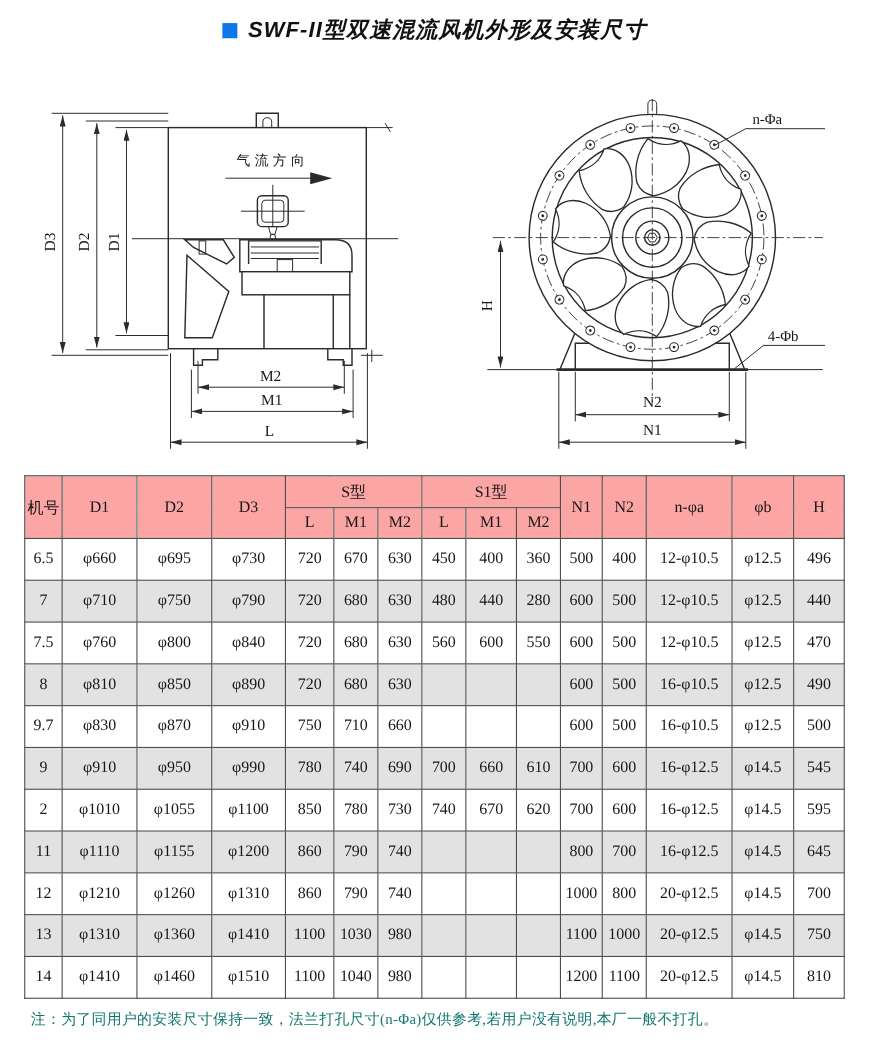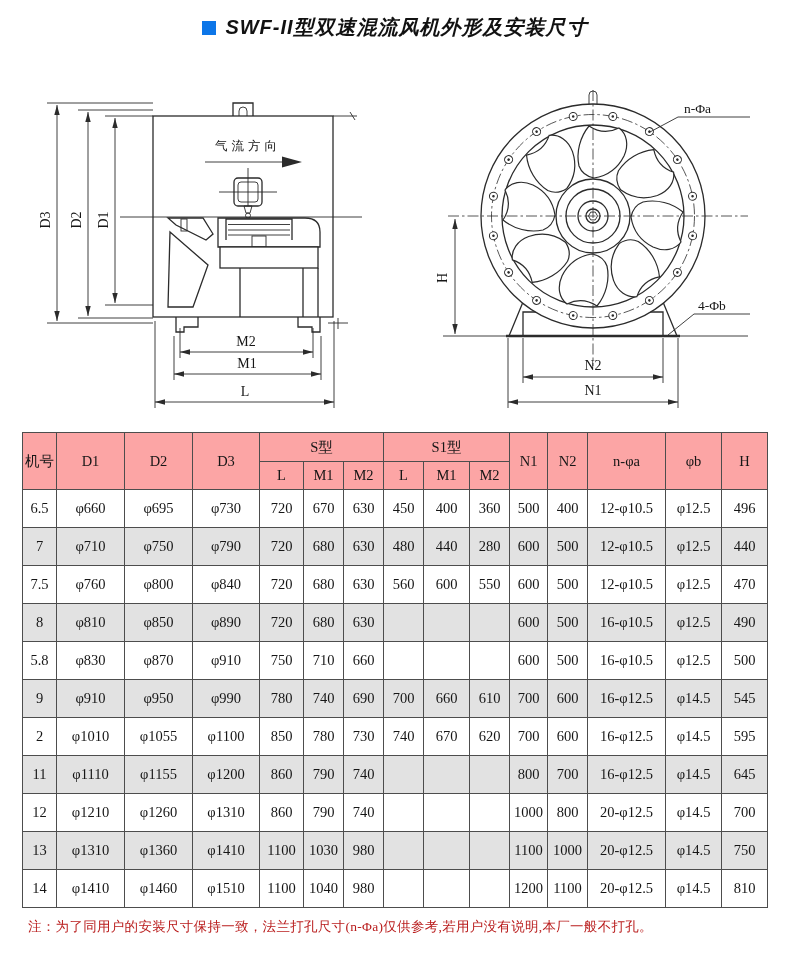--- a/index.html
+++ b/index.html
@@ -26,21 +26,21 @@
   .spec-table th,.spec-table td{border:1px solid #4d4d4d;text-align:center;vertical-align:middle;
       font-family:"Liberation Serif","DejaVu Serif",serif;color:#161616;padding:0;overflow:hidden;}
   .spec-table th{font-size:14.5px;font-weight:400;background:#fca5a5;text-align:center;}
   .spec-table thead tr.h1 th{height:28px;}
   .spec-table thead tr.h2 th{height:27px;}
   .spec-table td{height:37px;font-size:14.5px;background:#ffffff;}
   .spec-table tr.alt td{background:#e2e2e2;}
 
   
   .note{position:absolute;top:918px;left:28px;width:740px;font-family:"Liberation Serif","DejaVu Serif",serif;
-        font-size:13.5px;letter-spacing:0.3px;color:#b91c1c;}
+        font-size:13.5px;letter-spacing:0.3px;color:#0f766e;}
 </style>
 </head>
 <body>
 
 <div class="title-row">
   <svg class="title-bullet" viewBox="0 0 14 14">
     <rect x="0" y="0" width="14" height="14" fill="#0d76e8"></rect>
   </svg>
   <span class="title-text">SWF-II型双速混流风机外形及安装尺寸</span>
 </div>
@@ -294,21 +294,21 @@
         <td></td>
         <td></td>
         <td></td>
         <td>600</td>
         <td>500</td>
         <td>16-φ10.5</td>
         <td>φ12.5</td>
         <td>490</td>
       </tr>
       <tr>
-        <td>5.8</td>
+        <td>9.7</td>
         <td>φ830</td>
         <td>φ870</td>
         <td>φ910</td>
         <td>750</td>
         <td>710</td>
         <td>660</td>
         <td></td>
         <td></td>
         <td></td>
         <td>600</td>

